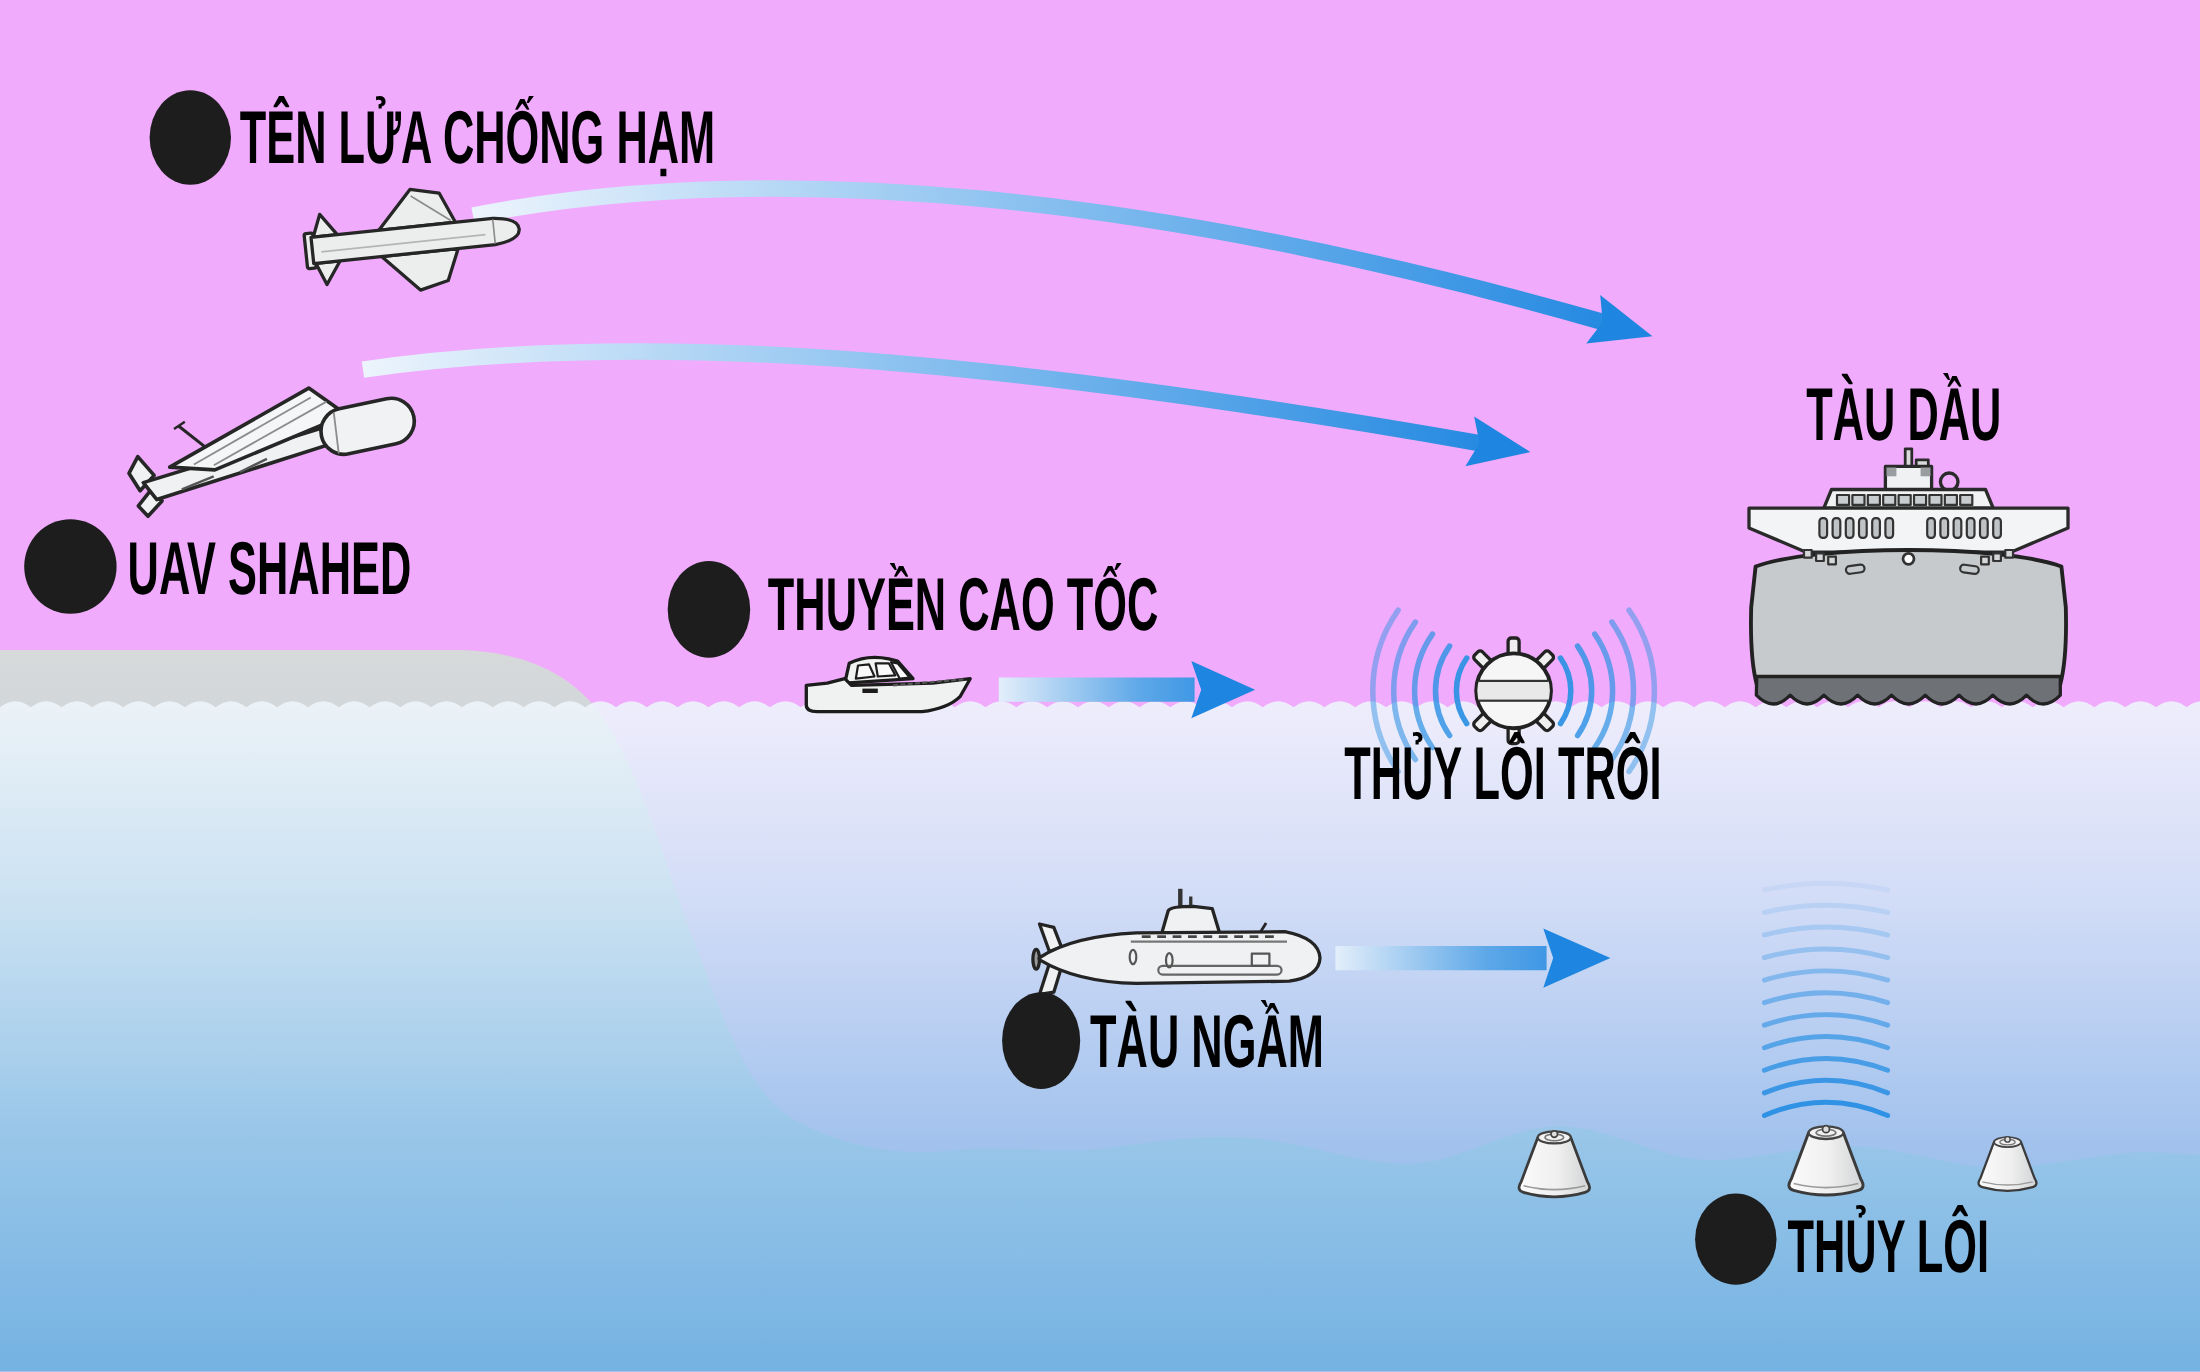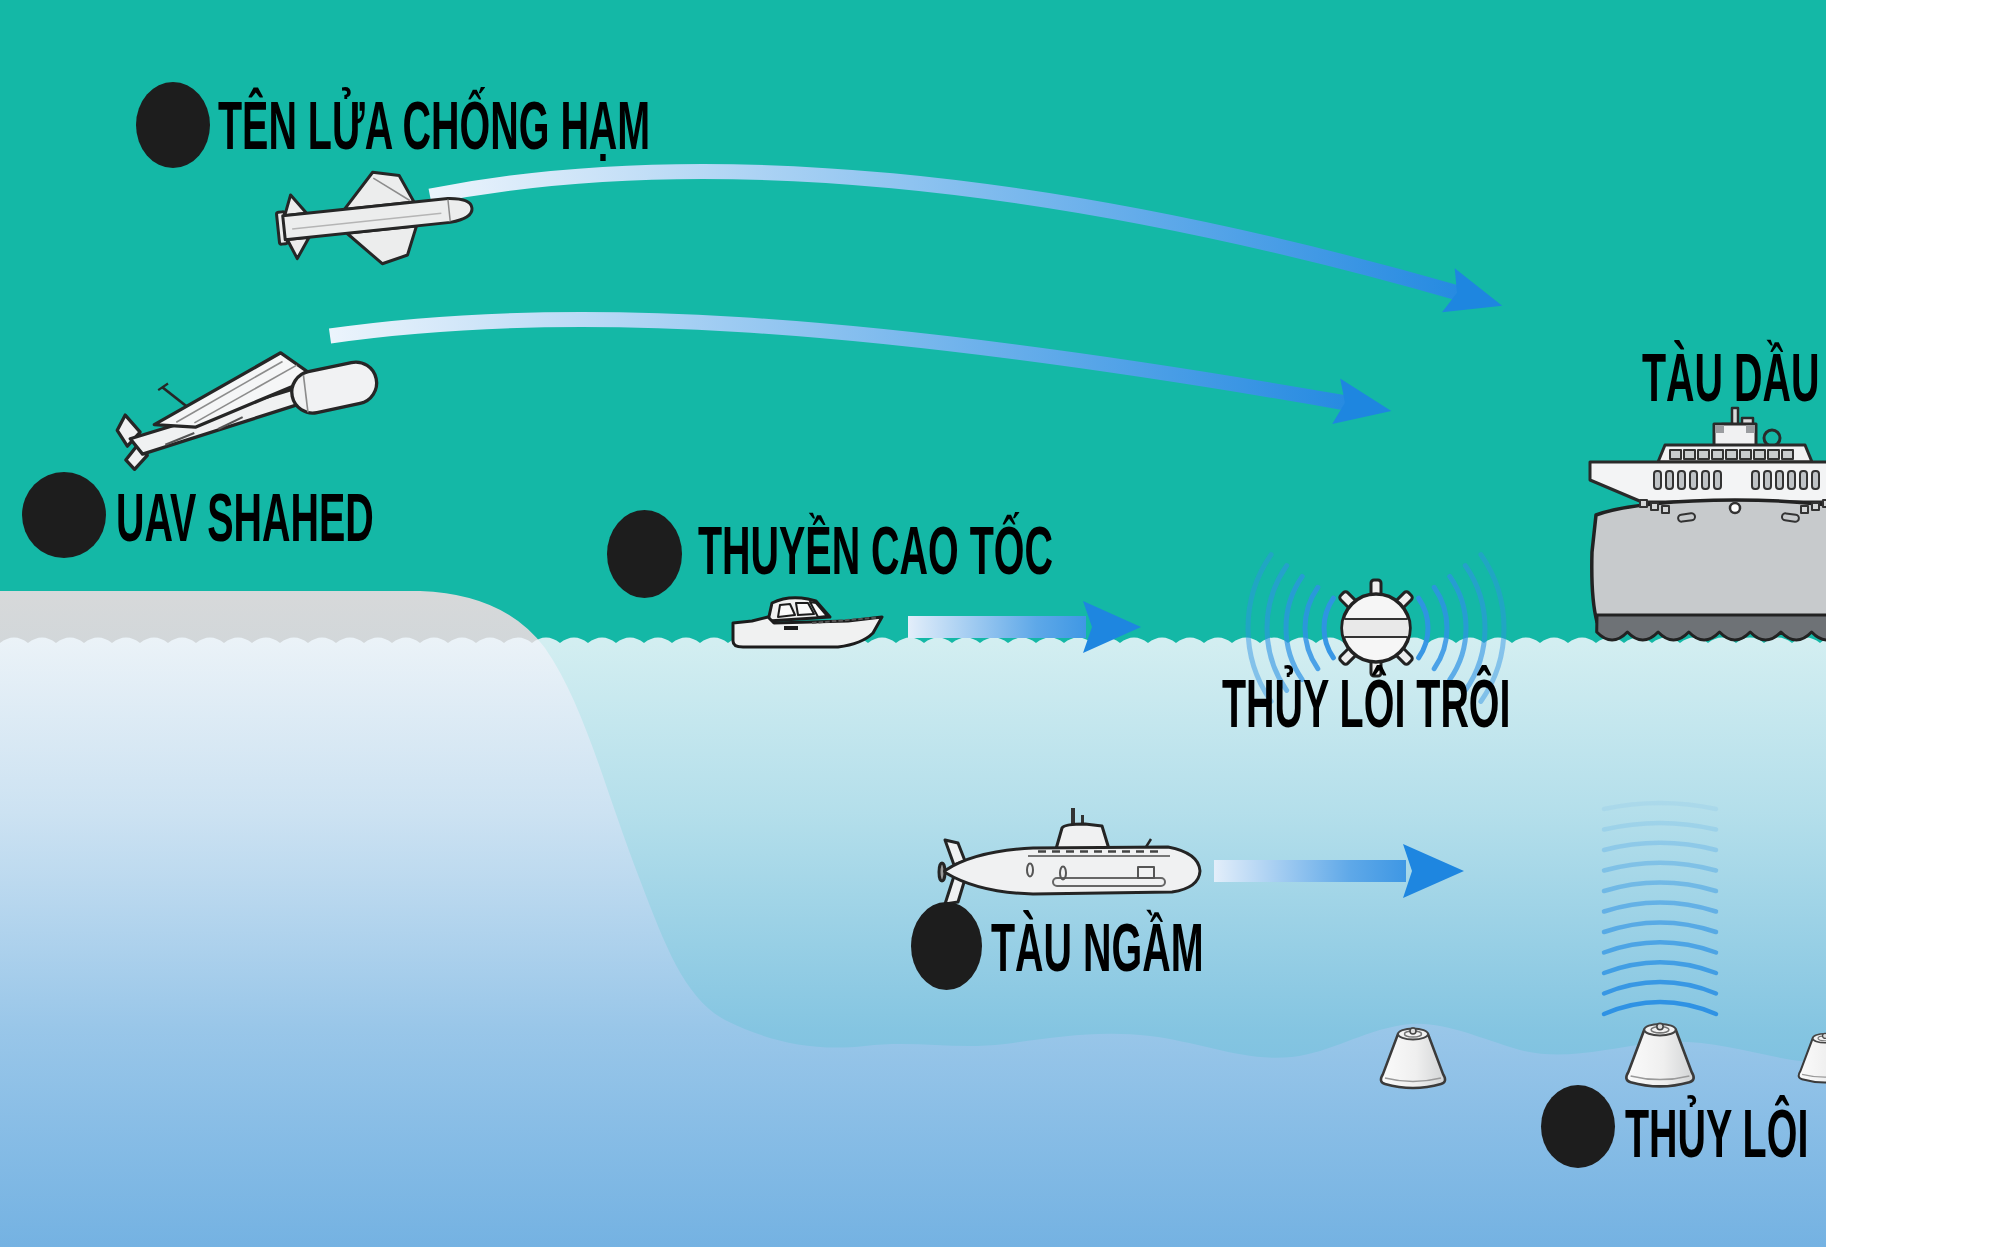--- a/index.html
+++ b/index.html
@@ -1,16 +1,16 @@
 <!DOCTYPE html>
 <html><head>
 <meta charset="utf-8">
 <style>
   html,body{margin:0;padding:0;background:#ffffff;}
-  .stage{position:relative;width:1826px;height:1247px;overflow:hidden;background:#14b8a6;
+  .stage{position:relative;width:2000px;height:1247px;overflow:hidden;background:#f0abfc;
          font-family:"Liberation Sans", sans-serif;}
   .stage svg{position:absolute;left:0;top:0;}
   .lbl{position:absolute;height:80px;display:flex;align-items:center;color:#000;
        font-weight:900;font-size:68px;line-height:80px;white-space:nowrap;
        transform:scaleX(0.58);transform-origin:left center;letter-spacing:0px;}
   .bullet{position:absolute;background:#1d1d1d;border-radius:50%;}
 </style>
 </head>
 <body>
 

